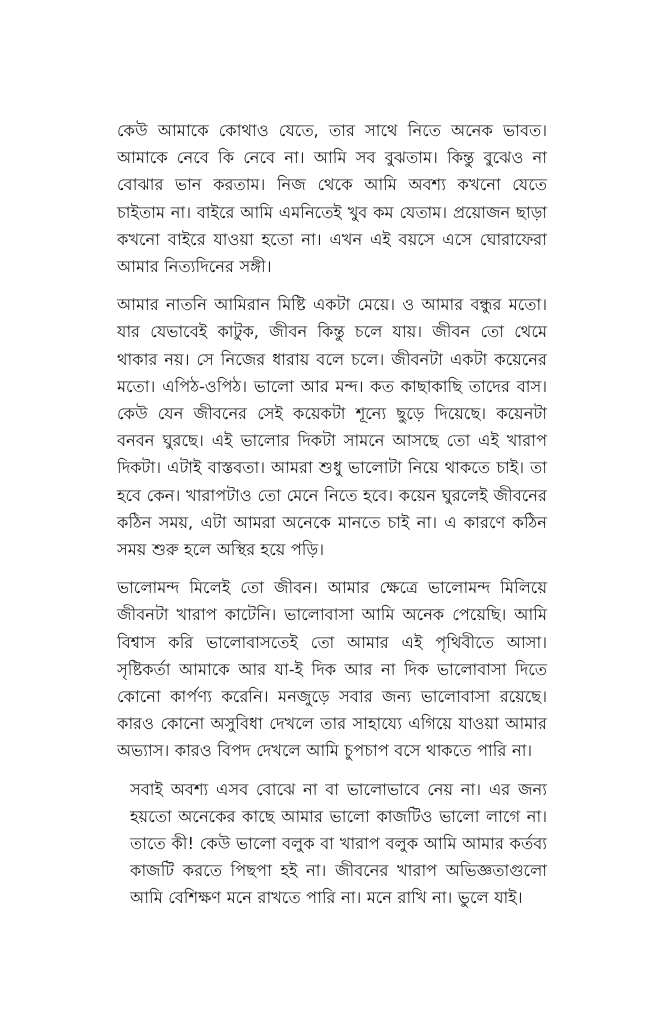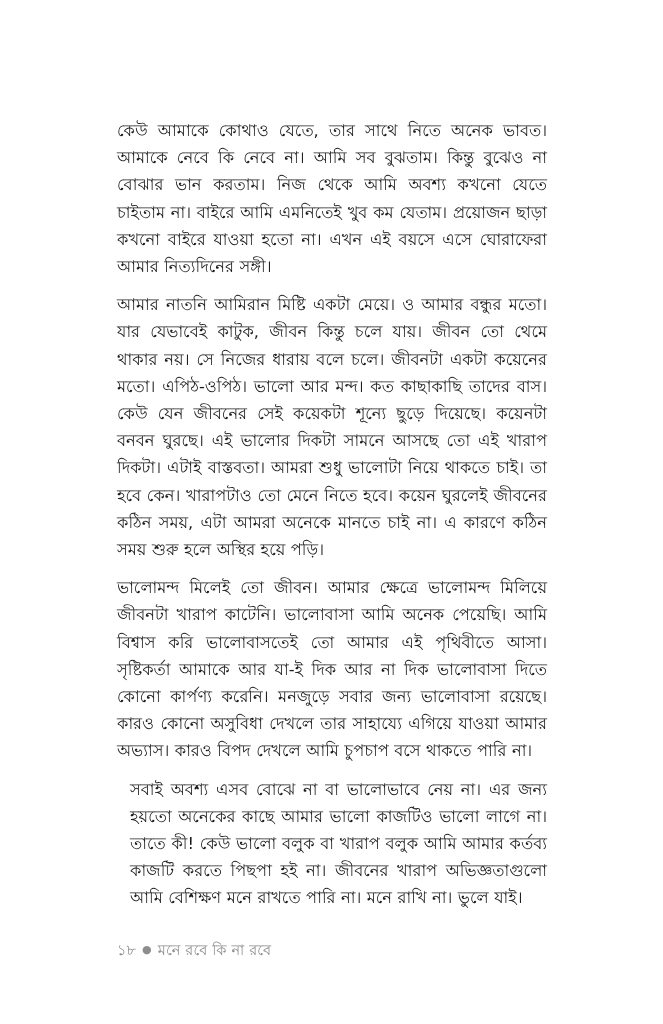--- a/index.html
+++ b/index.html
@@ -82,19 +82,14 @@
 
 <div class="page">
 
   <div class="text-block">
     <p class="para">কেউ আমাকে কোথাও যেতে, তার সাথে নিতে অনেক ভাবত। আমাকে নেবে কি নেবে না। আমি সব বুঝতাম। কিন্তু বুঝেও না বোঝার ভান করতাম। নিজ থেকে আমি অবশ্য কখনো যেতে চাইতাম না। বাইরে আমি এমনিতেই খুব কম যেতাম। প্রয়োজন ছাড়া কখনো বাইরে যাওয়া হতো না। এখন এই বয়সে এসে ঘোরাফেরা আমার নিত্যদিনের সঙ্গী।</p>
     <p class="para">আমার নাতনি আমিরান মিষ্টি একটা মেয়ে। ও আমার বন্ধুর মতো। যার যেভাবেই কাটুক, জীবন কিন্তু চলে যায়। জীবন তো থেমে থাকার নয়। সে নিজের ধারায় বলে চলে। জীবনটা একটা কয়েনের মতো। এপিঠ-ওপিঠ। ভালো আর মন্দ। কত কাছাকাছি তাদের বাস। কেউ যেন জীবনের সেই কয়েকটা শূন্যে ছুড়ে দিয়েছে। কয়েনটা বনবন ঘুরছে। এই ভালোর দিকটা সামনে আসছে তো এই খারাপ দিকটা। এটাই বাস্তবতা। আমরা শুধু ভালোটা নিয়ে থাকতে চাই। তা হবে কেন। খারাপটাও তো মেনে নিতে হবে। কয়েন ঘুরলেই জীবনের কঠিন সময়, এটা আমরা অনেকে মানতে চাই না। এ কারণে কঠিন সময় শুরু হলে অস্থির হয়ে পড়ি।</p>
     <p class="para">ভালোমন্দ মিলেই তো জীবন। আমার ক্ষেত্রে ভালোমন্দ মিলিয়ে জীবনটা খারাপ কাটেনি। ভালোবাসা আমি অনেক পেয়েছি। আমি বিশ্বাস করি ভালোবাসতেই তো আমার এই পৃথিবীতে আসা। সৃষ্টিকর্তা আমাকে আর যা-ই দিক আর না দিক ভালোবাসা দিতে কোনো কার্পণ্য করেনি। মনজুড়ে সবার জন্য ভালোবাসা রয়েছে। কারও কোনো অসুবিধা দেখলে তার সাহায্যে এগিয়ে যাওয়া আমার অভ্যাস। কারও বিপদ দেখলে আমি চুপচাপ বসে থাকতে পারি না।</p>
     <p class="para">সবাই অবশ্য এসব বোঝে না বা ভালোভাবে নেয় না। এর জন্য হয়তো অনেকের কাছে আমার ভালো কাজটিও ভালো লাগে না। তাতে কী! কেউ ভালো বলুক বা খারাপ বলুক আমি আমার কর্তব্য কাজটি করতে পিছপা হই না। জীবনের খারাপ অভিজ্ঞতাগুলো আমি বেশিক্ষণ মনে রাখতে পারি না। মনে রাখি না। ভুলে যাই।</p>
   </div>
 
-  <div class="footer">
-    <span class="page-number">১৮</span>
-    <span class="sep-dot">●</span>
-    <span class="book-title">মনে রবে কি না রবে</span>
-  </div>
 
 </div>
 
 </body></html>

